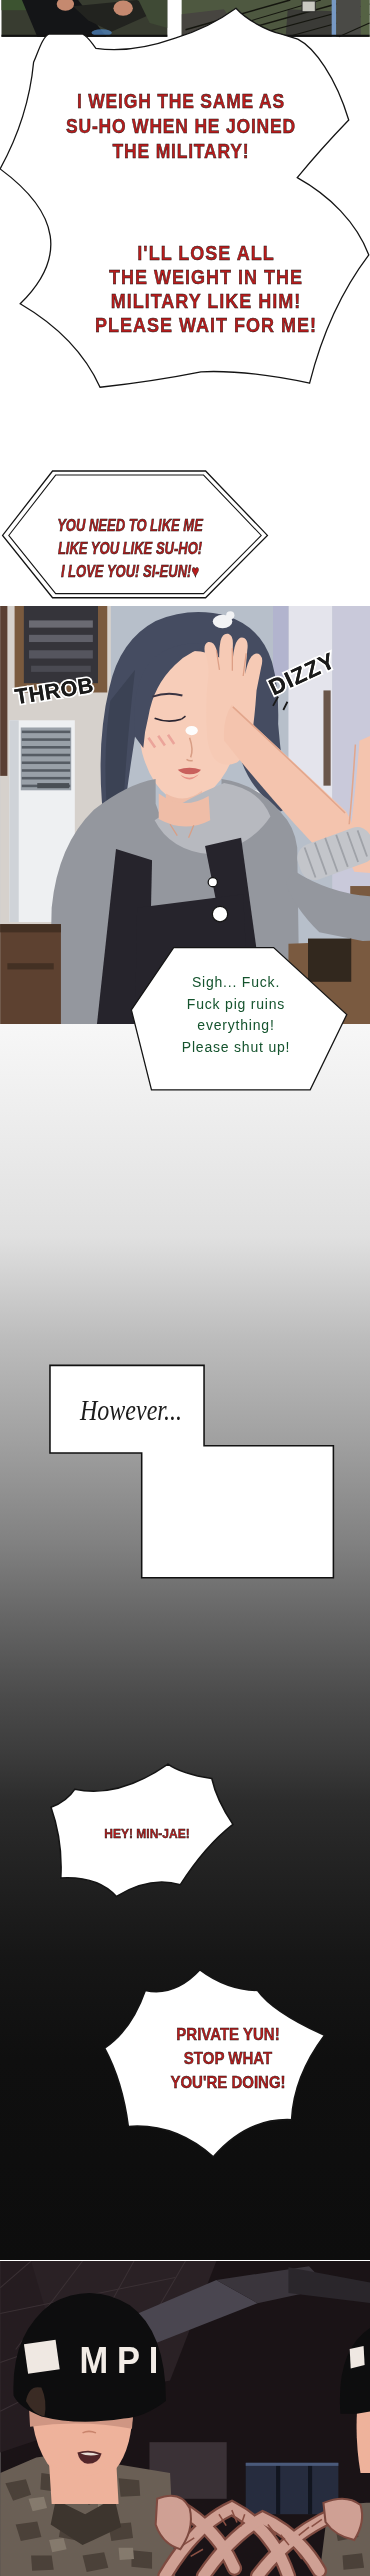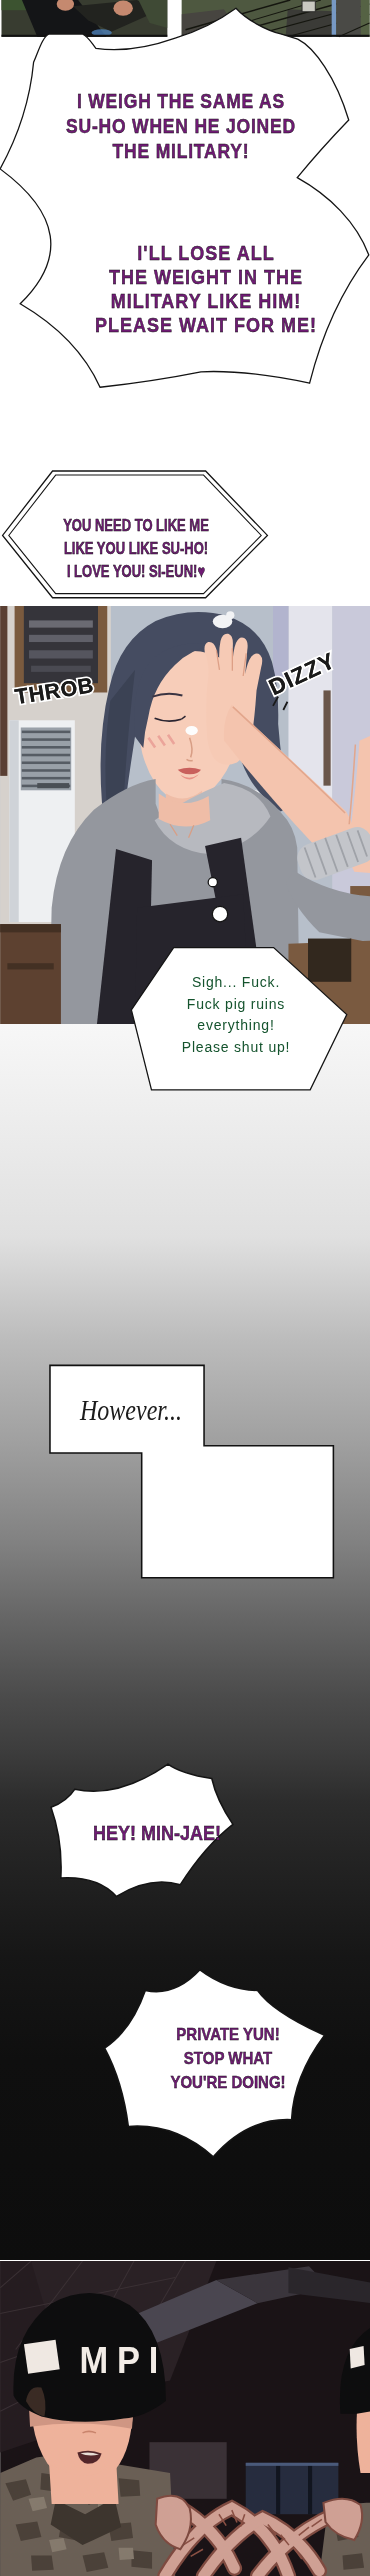--- a/index.html
+++ b/index.html
@@ -1,17 +1,17 @@
 <!DOCTYPE html>
 <html style="font-size:8.2px"><head><meta charset="utf-8">
 <style>
 html,body{margin:0;padding:0;background:#fff;}
 #page{position:relative;width:371px;height:2576px;background:#fff;overflow:hidden;font-family:"Liberation Sans",sans-serif;}
 .abs{position:absolute;}
-.bt{position:absolute;transform:translateX(-50%);text-align:center;font-weight:bold;color:#701a75;white-space:nowrap;-webkit-text-stroke:0.4px #151515;}
+.bt{position:absolute;transform:translateX(-50%);text-align:center;font-weight:bold;color:#b91c1c;white-space:nowrap;-webkit-text-stroke:0.4px #151515;}
 .bt div{height:24px;line-height:24px;transform:scaleY(1.13);}
 </style></head><body>
 <div id="page">
 
 <svg class="abs" style="left:0;top:0" width="371" height="46" viewBox="0 0 720 90">
   <rect x="0" y="0" width="325" height="72" fill="#383c30"></rect>
   <rect x="0" y="0" width="48" height="20" fill="#3c5330"></rect>
   <polygon points="40,0 150,0 205,72 70,72" fill="#141517"></polygon>
   <polygon points="140,12 265,0 305,22 215,62 170,40" fill="#22231f"></polygon>
   <ellipse cx="125" cy="8" rx="17" ry="13" fill="#c5896f"></ellipse>
@@ -61,21 +61,21 @@
   <div>I'LL LOSE ALL</div>
       <div>THE WEIGHT IN THE</div>
       <div>MILITARY LIKE HIM!</div>
       <div>PLEASE WAIT FOR ME!</div>
 </div>
 
 <svg class="abs" style="left:0;top:459px" width="371" height="160" viewBox="0 890 720 310">
   <polygon points="102,913 399,913 519,1038 399,1159 102,1159 5,1038" fill="#fff" stroke="#141414" stroke-width="2.5"></polygon>
   <polygon points="108,921 395,921 507,1038 395,1151 108,1151 17,1038" fill="none" stroke="#141414" stroke-width="2"></polygon>
 </svg>
-<div class="bt" style="left:130px;top:514px;font-size:13px;margin-left:6px;">
+<div class="bt" style="left:130px;top:514px;font-size:13px;font-style:italic;">
   <div style="height:23px;line-height:23px;transform:scaleY(1.3);">YOU NEED TO LIKE ME</div>
   <div style="height:23px;line-height:23px;transform:scaleY(1.3);">LIKE YOU LIKE SU-HO!</div>
   <div style="height:23px;line-height:23px;transform:scaleY(1.3);">I LOVE YOU! SI-EUN!♥</div>
 </div>
 
 <div class="abs" style="left:0;top:1024px;width:371px;height:1236px;background:linear-gradient(to bottom,
   #f7f7f7 0%, #f1f1f1 4.7%, #e0e0e0 17.2%, #bcbcbc 25.5%, #a0a0a0 33.8%, #808080 42.2%,
   #646464 48.4%, #4a4a4a 54.7%, #3c3c3c 59%, #2c2c2c 63%, #242424 67.2%, #161616 75.5%,
   #0f0f0f 83.8%, #0d0d0d 100%);"></div>
 <svg class="abs" style="left:0;top:606px" width="371" height="418" viewBox="0 1176 720 812">
@@ -184,21 +184,21 @@
   <div style="height:21.6px;line-height:21.6px;">Please shut up!</div>
 </div>
 
 <svg class="abs" style="left:0;top:1360px" width="371" height="222" viewBox="0 2640 720 430">
   <path d="M 97,2650 H 396 V 2806 H 647 V 3062 H 275 V 2820 H 97 Z" fill="#fff" stroke="#111" stroke-width="3"></path>
 </svg>
 <div class="abs" style="left:80px;top:1394px;font-family:'Liberation Serif',serif;font-style:italic;font-size:24px;color:#1c1c1c;transform:scaleY(1.25);transform-origin:top left;">However...</div>
 <svg class="abs" style="left:0;top:1752px" width="371" height="155" viewBox="0 3400 720 300">
   <path d="M 326,3423 Q 352,3442 411,3451 Q 420,3492 452,3540 Q 398,3582 350,3657 Q 290,3640 226,3680 Q 190,3640 118,3644 Q 122,3572 99,3507 Q 130,3495 145,3472 Q 230,3490 326,3423 Z" fill="#fff" stroke="#141414" stroke-width="3"></path>
 </svg>
-<div class="bt" style="left:157px;top:1821px;font-size:18px;">
+<div class="bt" style="left:147px;top:1821px;font-size:12px;">
       <div>HEY! MIN-JAE!</div>
     </div>
 <svg class="abs" style="left:0;top:1958px" width="371" height="206" viewBox="0 3800 720 400">
   <path d="M 388,3823 Q 440,3862 500,3863 Q 530,3905 630,3950 Q 570,4030 566,4114 Q 480,4110 414,4186 Q 340,4120 249,4127 Q 238,4040 203,3975 Q 255,3940 282,3863 Q 340,3875 388,3823 Z" fill="#fff" stroke="#141414" stroke-width="3"></path>
 </svg>
 <div class="bt" style="left:228px;top:2014px;font-size:15px;margin-top:8px;">
   <div>PRIVATE YUN!</div>
       <div>STOP WHAT</div>
       <div>YOU'RE DOING!</div>
 </div>

